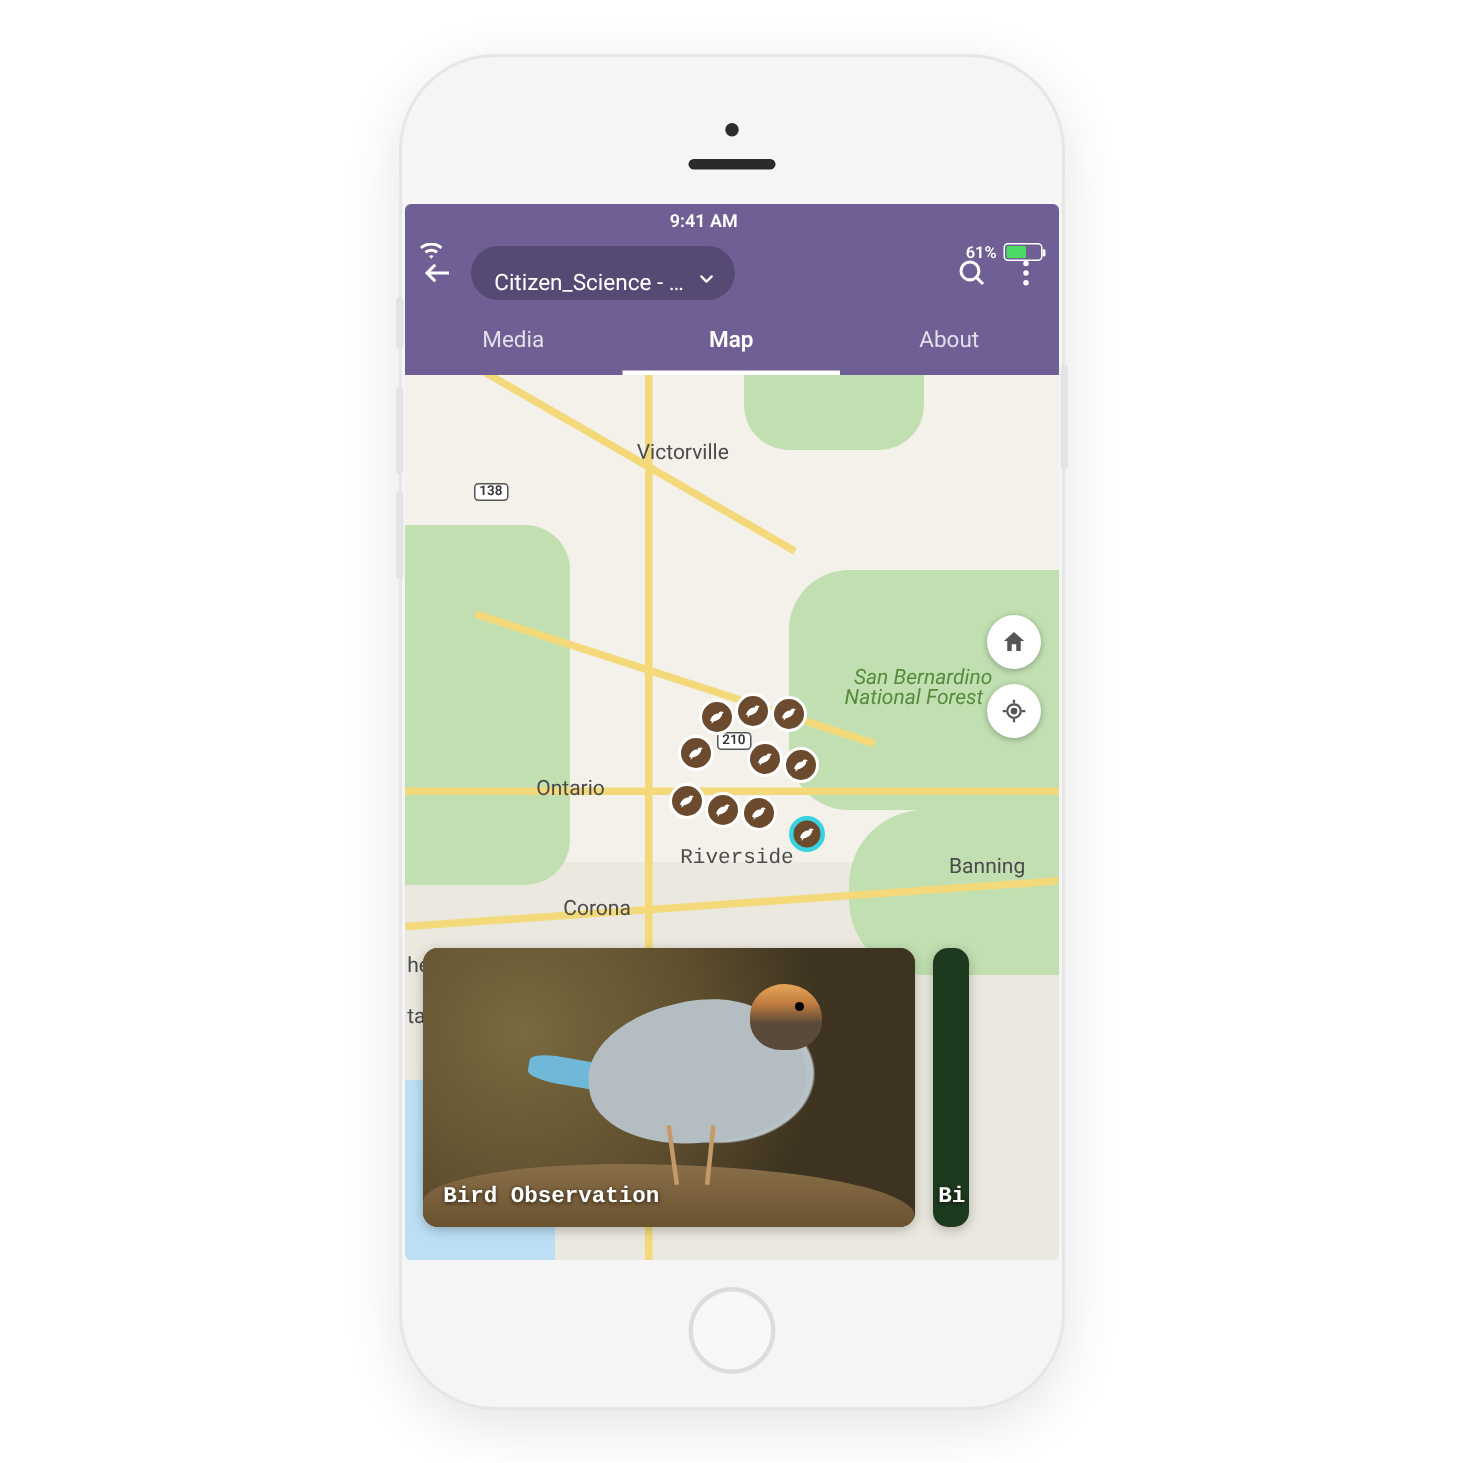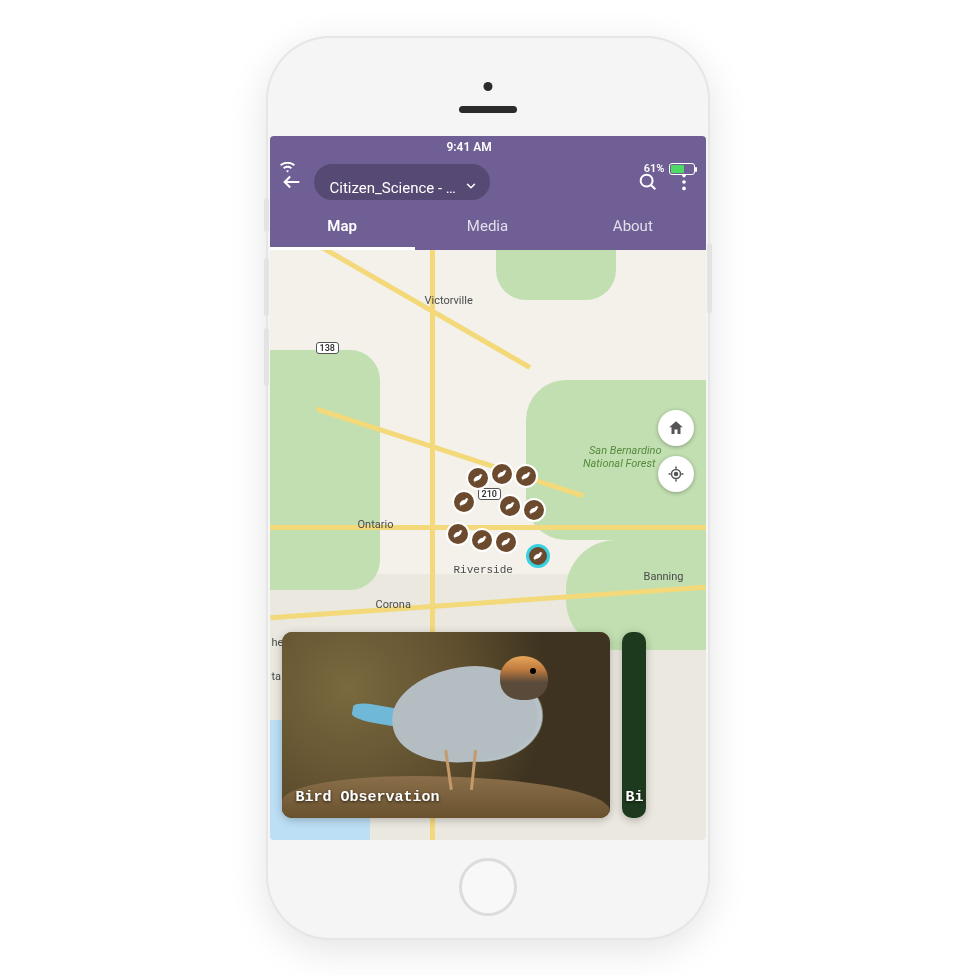--- a/index.html
+++ b/index.html
@@ -44,21 +44,21 @@
   .side-l3 { left:-4px; top:290px; width:5px; height:58px; }
   .side-r1 { right:-4px; top:205px; width:5px; height:70px; }
 
   
   .header { background: #6f5f95; color: #fff; display:flex; flex-direction:column; }
 
   .status-bar {
     height: 22px; display:flex; align-items:center; justify-content:space-between;
     padding: 0 10px; font-size: 12px; font-weight:600;
   }
-  .status-left, .status-right { display:flex; align-items:flex-end; gap:5px;margin-top:44px; }
+  .status-left, .status-right { display:flex; align-items:flex-start; gap:5px;margin-top:44px; }
   .battery {
     width: 26px; height: 12px; border:1px solid #fff; border-radius:3px; position:relative;
     display:flex; align-items:center;
   }
   .battery::after { content:""; position:absolute; right:-3px; top:3px; width:2px; height:5px; background:#fff; border-radius:1px; }
   .battery-fill { height:8px; margin-left:1px; border-radius:1px; }
 
   .toolbar {
     height: 48px; display:flex; align-items:center; gap:8px; padding:0 8px;
   }
@@ -114,21 +114,21 @@
   .road.h1 { top:275px; left:0; width:100%; height:5px; }
   .road.h2 { top:350px; left:0; width:100%; height:5px; transform:rotate(-4deg); }
   .road.v1 { top:0; left:160px; width:5px; height:100%; }
   .road.d1 { top:40px; left:-20px; width:300px; height:5px; transform:rotate(30deg); }
   .road.d2 { top:200px; left:40px; width:280px; height:5px; transform:rotate(18deg); }
   .road-shield {
     position:absolute; background:#fff; border:1px solid #555; border-radius:3px;
     font-size:9px; padding:0 3px; color:#333; font-weight:600;
   }
   .place-label {
-    position:absolute; font-size:11px; color:#4b4b4b;
+    position:absolute; font-size:14px; color:#4b4b4b;
   }
   .place-label.green { color:#568b3d; font-style:italic; }
 
   .map-fab {
     position:absolute; right:12px;
     width:36px; height:36px; background:#fff; border-radius:50%;
     box-shadow:0 1px 4px rgba(0,0,0,.3);
     display:flex; align-items:center; justify-content:center;
     color:#444;
   }
@@ -258,45 +258,45 @@
         <span class="more-icon">
           <svg width="22" height="22" viewBox="0 0 24 24" fill="#fff">
             <circle cx="12" cy="5" r="2"></circle>
               <circle cx="12" cy="12" r="2"></circle>
               <circle cx="12" cy="19" r="2"></circle>
           </svg>
         </span>
       </div>
 
       <div class="tabs">
+        <div class="tab">
+            <span>Media</span>
+          </div>
         <div class="tab active">
             <span>Map</span>
-          </div>
-        <div class="tab">
-            <span>Media</span>
           </div>
         <div class="tab">
             <span>About</span>
           </div>
       </div>
     </div>
 
     <div class="map">
       <div class="forest a"></div>
       <div class="forest b"></div>
       <div class="forest c"></div>
       <div class="forest d"></div>
       <div class="ocean"></div>
       <div class="road h1"></div>
       <div class="road h2"></div>
       <div class="road v1"></div>
       <div class="road d1"></div>
       <div class="road d2"></div>
 
-      <span class="road-shield" style="top:72px; left:46px;margin-top:20px;">138</span>
+      <span class="road-shield" style="top:72px; left:46px;">138</span>
       <span class="road-shield" style="top:238px; left:208px;">210</span>
 
       <span class="place-label" style="top:44px; left:155px;">Victorville</span>
       <span class="place-label" style="top:268px; left:88px;">Ontario</span>
       <span class="place-label" style="top:314px; left:184px;font-family:Liberation Mono, monospace;">Riverside</span>
       <span class="place-label" style="top:348px; left:106px;">Corona</span>
       <span class="place-label" style="top:320px; right:22px;">Banning</span>
       <span class="place-label" style="top:386px; left:2px;">heim</span>
       <span class="place-label" style="top:420px; left:2px;">ta Ana</span>
       <span class="place-label green" style="top:194px; right:44px;">San Bernardino</span>

